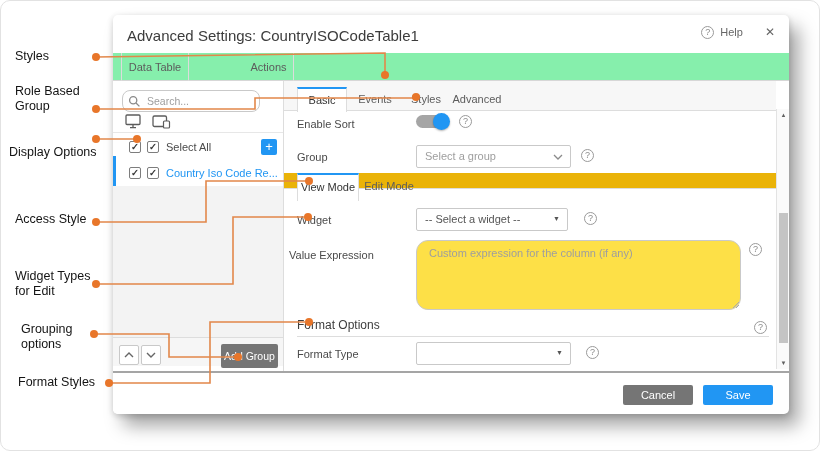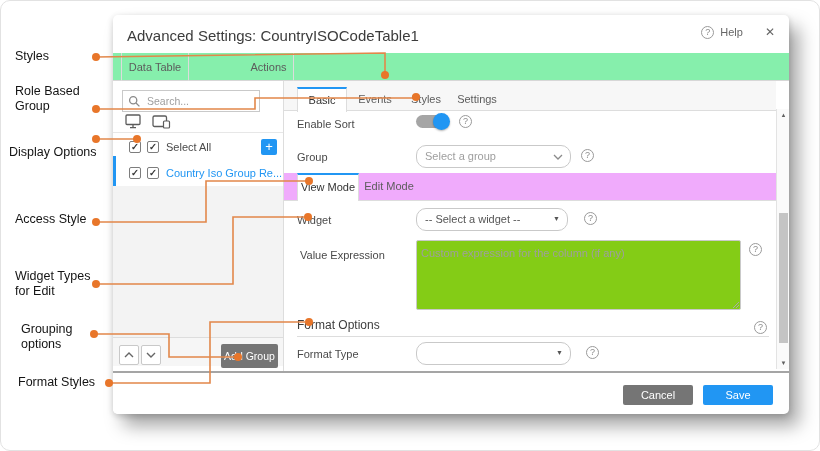--- a/index.html
+++ b/index.html
@@ -18,21 +18,21 @@
   
   .tabstrip{left:0;top:38px;width:676px;height:28px;background:#86efac;border-bottom:1px solid #d7d7d7;}
   .ttab{position:absolute;top:0;height:28px;line-height:28px;text-align:center;font-size:11px;color:#5c5c5c;
         border-right:1px solid #dcdcdc;}
   .ttab.first{border-left:1px solid #dcdcdc;}
   .ttab.sel{background:#fff;border-top:3px solid #5f6368;line-height:25px;color:#3d3d3d;}
   
   .body{left:0;top:66px;width:676px;height:290px;background:#fff;}
   .lpanel{position:absolute;left:0;top:0;width:171px;height:290px;background:#fff;border-right:1px solid #ddd;}
   .searchbox{position:absolute;left:9px;top:9px;width:138px;height:22px;border:1px solid #c9c9c9;
-             border-radius:0;background:#fff;}
+             border-radius:8px;background:#fff;}
   .searchbox input{position:absolute;left:22px;top:1px;width:110px;height:18px;border:0;outline:0;
                    font-size:10.5px;color:#555;background:transparent;}
   .searchbox input::placeholder{color:#9e9e9e;}
   .devrow{position:absolute;left:12px;top:33px;display:flex;gap:9px;align-items:center;}
   .listdiv{position:absolute;left:0;top:51px;width:170px;border-top:1px solid #e7e7e7;}
   .row{position:absolute;left:0;width:170px;display:flex;align-items:center;}
   .cb{width:12px;height:12px;border:1px solid #7d7d7d;border-radius:2px;background:#fff;
       font-size:9.5px;line-height:10px;text-align:center;color:#333;font-weight:bold;flex:0 0 auto;}
   .rowlabel{font-size:11px;color:#4a4a4a;margin-left:7px;white-space:nowrap;text-align:center;}
   .bluebar{position:absolute;left:0;top:75px;width:3px;height:30px;background:#2196f3;}
@@ -44,31 +44,31 @@
          border-radius:2px;display:flex;align-items:center;justify-content:center;}
   .addgroup{position:absolute;left:108px;top:6px;width:57px;height:24px;background:#757575;border-radius:2px;
             color:#fff;font-size:10.5px;line-height:24px;text-align:center;}
   
   .rpanel{position:absolute;left:171px;top:0;width:505px;height:290px;background:#fff;}
   .subtabs{position:absolute;left:0;top:0;width:492px;height:30px;background:#f7f7f7;border-bottom:1px solid #ddd;}
   .stab{position:absolute;top:6px;height:25px;line-height:24px;font-size:11px;color:#5c5c5c;text-align:center;}
   .stab.sel{background:#fff;border-top:2px solid #2196f3;border-left:1px solid #ddd;border-right:1px solid #ddd;
             line-height:22px;color:#333;}
   .flabel{position:absolute;font-size:11px;color:#4a4a4a;}
-  .selbox{position:absolute;border:1px solid #c9c9c9;border-radius:10px;background:#fff;font-size:11px;color:#9e9e9e;}
+  .selbox{position:absolute;border:1px solid #c9c9c9;border-radius:2px;background:#fff;font-size:11px;color:#9e9e9e;}
   .selbox .val{position:absolute;left:8px;top:4px;}
   .toggle{position:absolute;left:132px;top:34px;width:32px;height:13px;background:#a5a5a5;border-radius:7px;}
   .knob{position:absolute;right:-2px;top:-2px;width:17px;height:17px;border-radius:50%;background:#2196f3;
         box-shadow:0 1px 2px rgba(0,0,0,.3);}
-  .modeband{position:absolute;left:0;top:92px;width:492px;height:28px;background:#f0abfc;border-bottom:1px solid #ddd;}
+  .modeband{position:absolute;left:0;top:92px;width:492px;height:16px;background:#eab308;border-bottom:1px solid #ddd;}
   .mtab{position:absolute;top:0;height:28px;line-height:27px;font-size:11px;color:#5c5c5c;text-align:center;}
   .mtab.sel{background:#fff;border-top:2px solid #2196f3;border-left:1px solid #ddd;border-right:1px solid #ddd;
             line-height:24px;color:#333;}
-  .txtarea{position:absolute;left:132px;top:159px;width:325px;height:70px;border:1px solid #c9c9c9;border-radius:2px;
-           font-size:11px;color:#555;padding:6px 4px;resize:none;outline:none;background:#84cc16;}
+  .txtarea{position:absolute;left:132px;top:159px;width:325px;height:70px;border:1px solid #c9c9c9;border-radius:12px;
+           font-size:11px;color:#555;padding:6px 12px;resize:none;outline:none;background:#fde047;}
   .txtarea::placeholder{color:#9e9e9e;}
   .sect{position:absolute;left:13px;top:237px;width:472px;border-bottom:1px solid #ddd;height:19px;
         font-size:12px;color:#3d3d3d;}
   .caret{position:absolute;right:7px;top:6px;font-size:7px;color:#555;}
   
   .vscroll{position:absolute;left:492px;top:28px;width:13px;height:260px;background:#fafafa;border-left:1px solid #e3e3e3;}
   .varrow{position:absolute;left:0;width:13px;height:12px;font-size:6px;color:#606060;text-align:center;line-height:12px;}
   .vthumb{position:absolute;left:2px;top:104px;width:9px;height:130px;background:#c4c4c4;}
   
   .cdivider{position:absolute;left:0;top:356px;width:676px;height:2px;background:#a5a5a5;}
@@ -130,21 +130,21 @@
           <span class="cb"><span>✓</span></span>
           <span class="cb" style="margin-left:6px;"><span>✓</span></span>
           <span class="rowlabel">Select All</span>
         </div>
         <div class="addbtn"><span>+</span></div>
 
         <div class="bluebar"></div>
         <div class="row" style="top:81px;height:22px;padding-left:16px;">
           <span class="cb"><span>✓</span></span>
           <span class="cb" style="margin-left:6px;"><span>✓</span></span>
-          <span class="rowlabel" style="color:#2196f3;">Country Iso Group Re...</span>
+          <span class="rowlabel" style="color:#2196f3;">Country Iso Code Re...</span>
         </div>
 
         <div class="grayfill"></div>
 
         <div class="lfooter">
           <div class="mvbtn" style="left:6px;">
             <svg width="10" height="6" viewBox="0 0 10 6">
               <polyline points="1,5 5,1 9,5" fill="none" stroke="#666" stroke-width="1.4"></polyline>
             </svg>
           </div>
@@ -156,21 +156,21 @@
           <div class="addgroup">Add Group</div>
         </div>
       </div>
 
       <div class="rpanel">
 
         <div class="subtabs">
           <div class="stab sel" style="left:13px;width:50px;">Basic</div>
           <div class="stab" style="left:63px;width:56px;">Events</div>
           <div class="stab" style="left:119px;width:46px;">Styles</div>
-          <div class="stab" style="left:165px;width:56px;">Settings</div>
+          <div class="stab" style="left:165px;width:56px;">Advanced</div>
         </div>
 
         <div class="flabel" style="left:13px;top:37px;">Enable Sort</div>
         <div class="toggle">
           <div class="knob"></div>
         </div>
         <span class="helpcirc qmark" style="left:175px;top:34px;">?</span>
 
         <div class="flabel" style="left:13px;top:70px;">Group</div>
         <div class="selbox" style="left:132px;top:64px;width:155px;height:23px;">
@@ -186,21 +186,21 @@
           <div class="mtab" style="left:75px;width:60px;">Edit Mode</div>
         </div>
 
         <div class="flabel" style="left:13px;top:133px;">Widget</div>
         <div class="selbox" style="left:132px;top:127px;width:152px;height:23px;color:#555;padding-left:47px;">
           <span class="val">-- Select a widget --</span>
           <span class="caret">▼</span>
         </div>
         <span class="helpcirc qmark" style="left:300px;top:131px;">?</span>
 
-        <div class="flabel" style="left:16px;top:168px;">Value Expression</div>
+        <div class="flabel" style="left:5px;top:168px;">Value Expression</div>
         <textarea class="txtarea" placeholder="Custom expression for the column (if any)" style=""></textarea>
         <svg class="abs" style="left:448px;top:220px;" width="8" height="8" viewBox="0 0 8 8">
           <line x1="1" y1="7" x2="7" y2="1" stroke="#aaa" stroke-width="1"></line>
           <line x1="4" y1="7" x2="7" y2="4" stroke="#aaa" stroke-width="1"></line>
         </svg>
         <span class="helpcirc qmark" style="left:465px;top:162px;">?</span>
 
         <div class="sect">
           <span>Format Options</span>
         </div>

